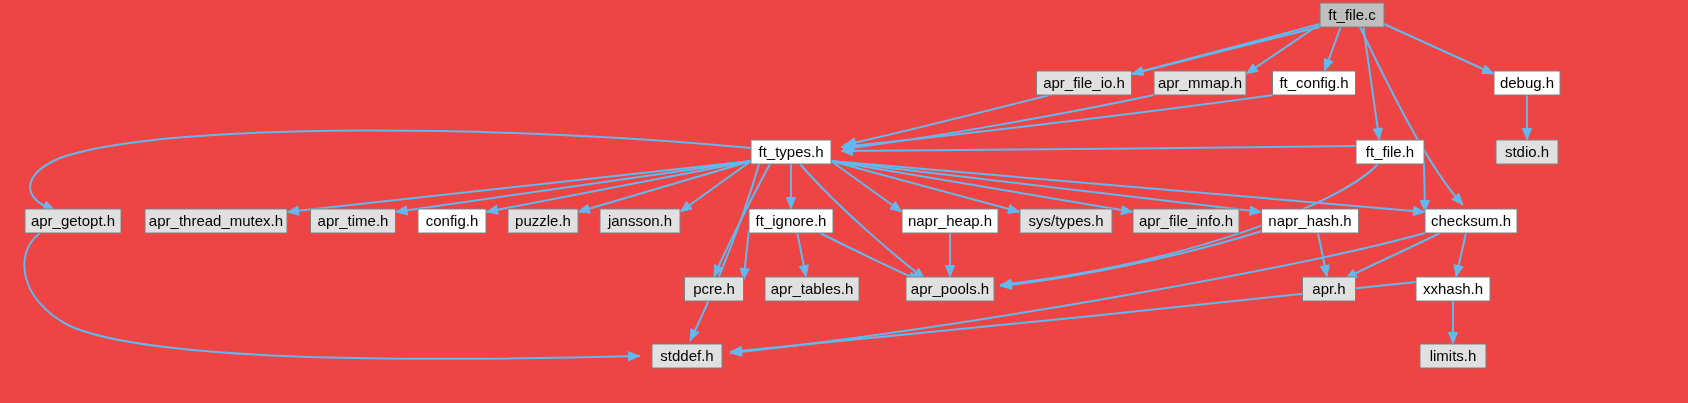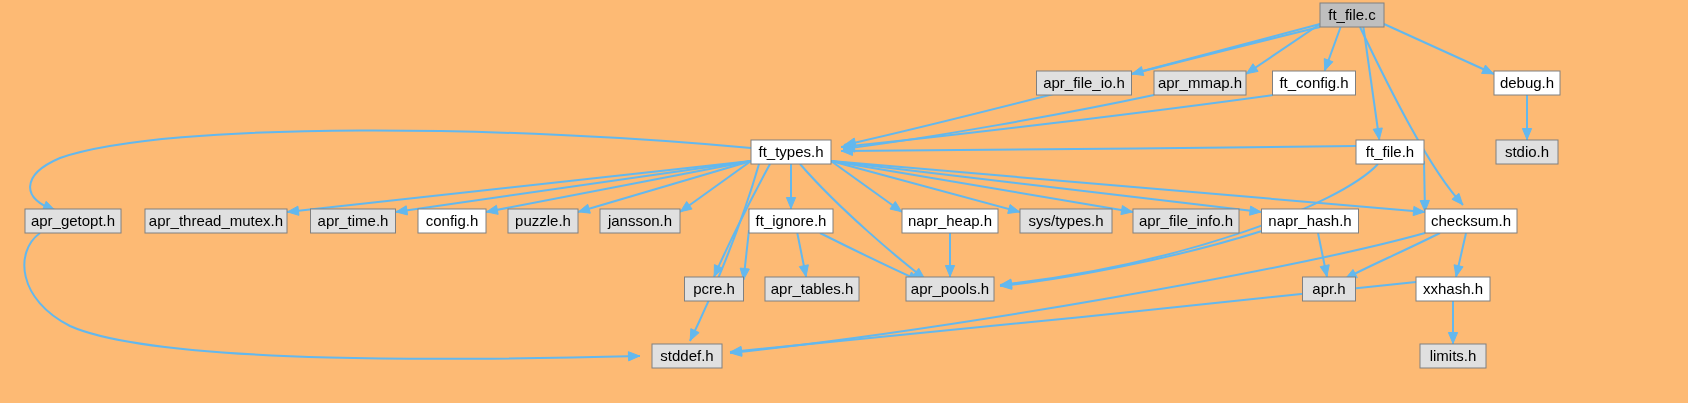--- a/index.html
+++ b/index.html
@@ -4,21 +4,21 @@
 <style>
   html, body {
     margin: 0;
     padding: 0;
     background: #000000;
   }
   #graph-root {
     position: relative;
     width: 1688px;
     height: 403px;
-    background: #fdba74;
+    background: #ef4444;
     overflow: hidden;
     font-family: "Liberation Sans", sans-serif;
   }
   svg#graph-svg {
     position: absolute;
     top: 0;
     left: 0;
     width: 1688px;
     height: 403px;
     display: block;

